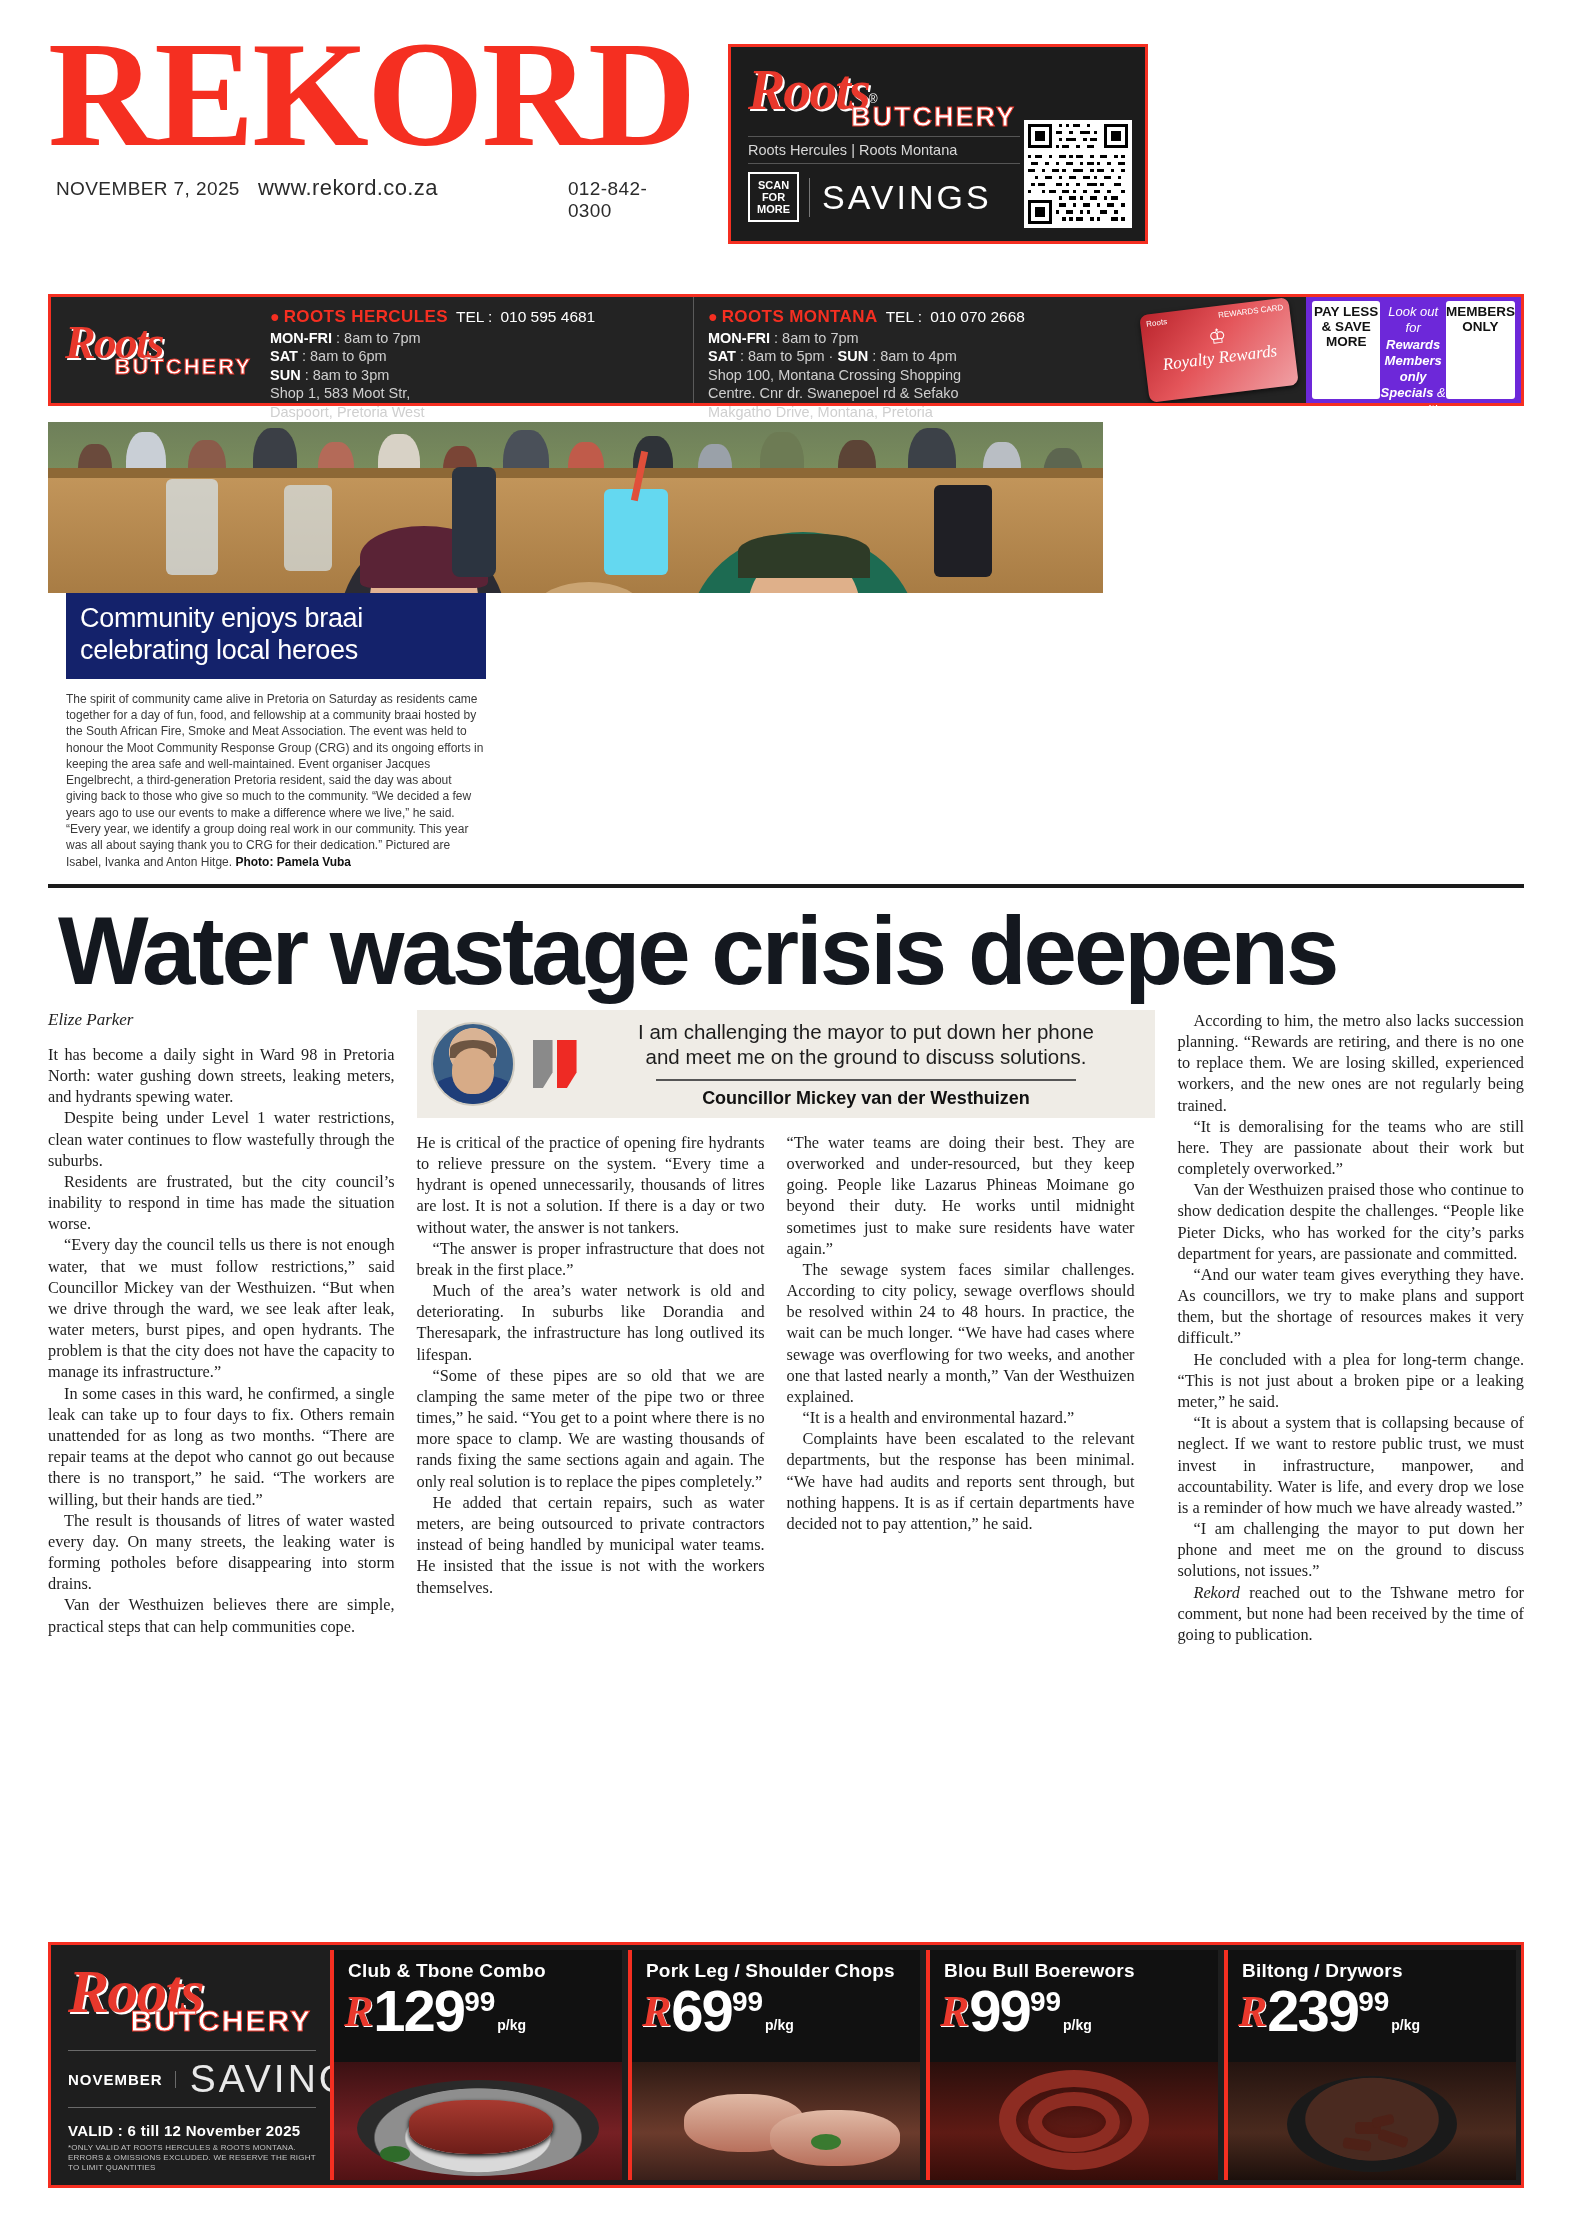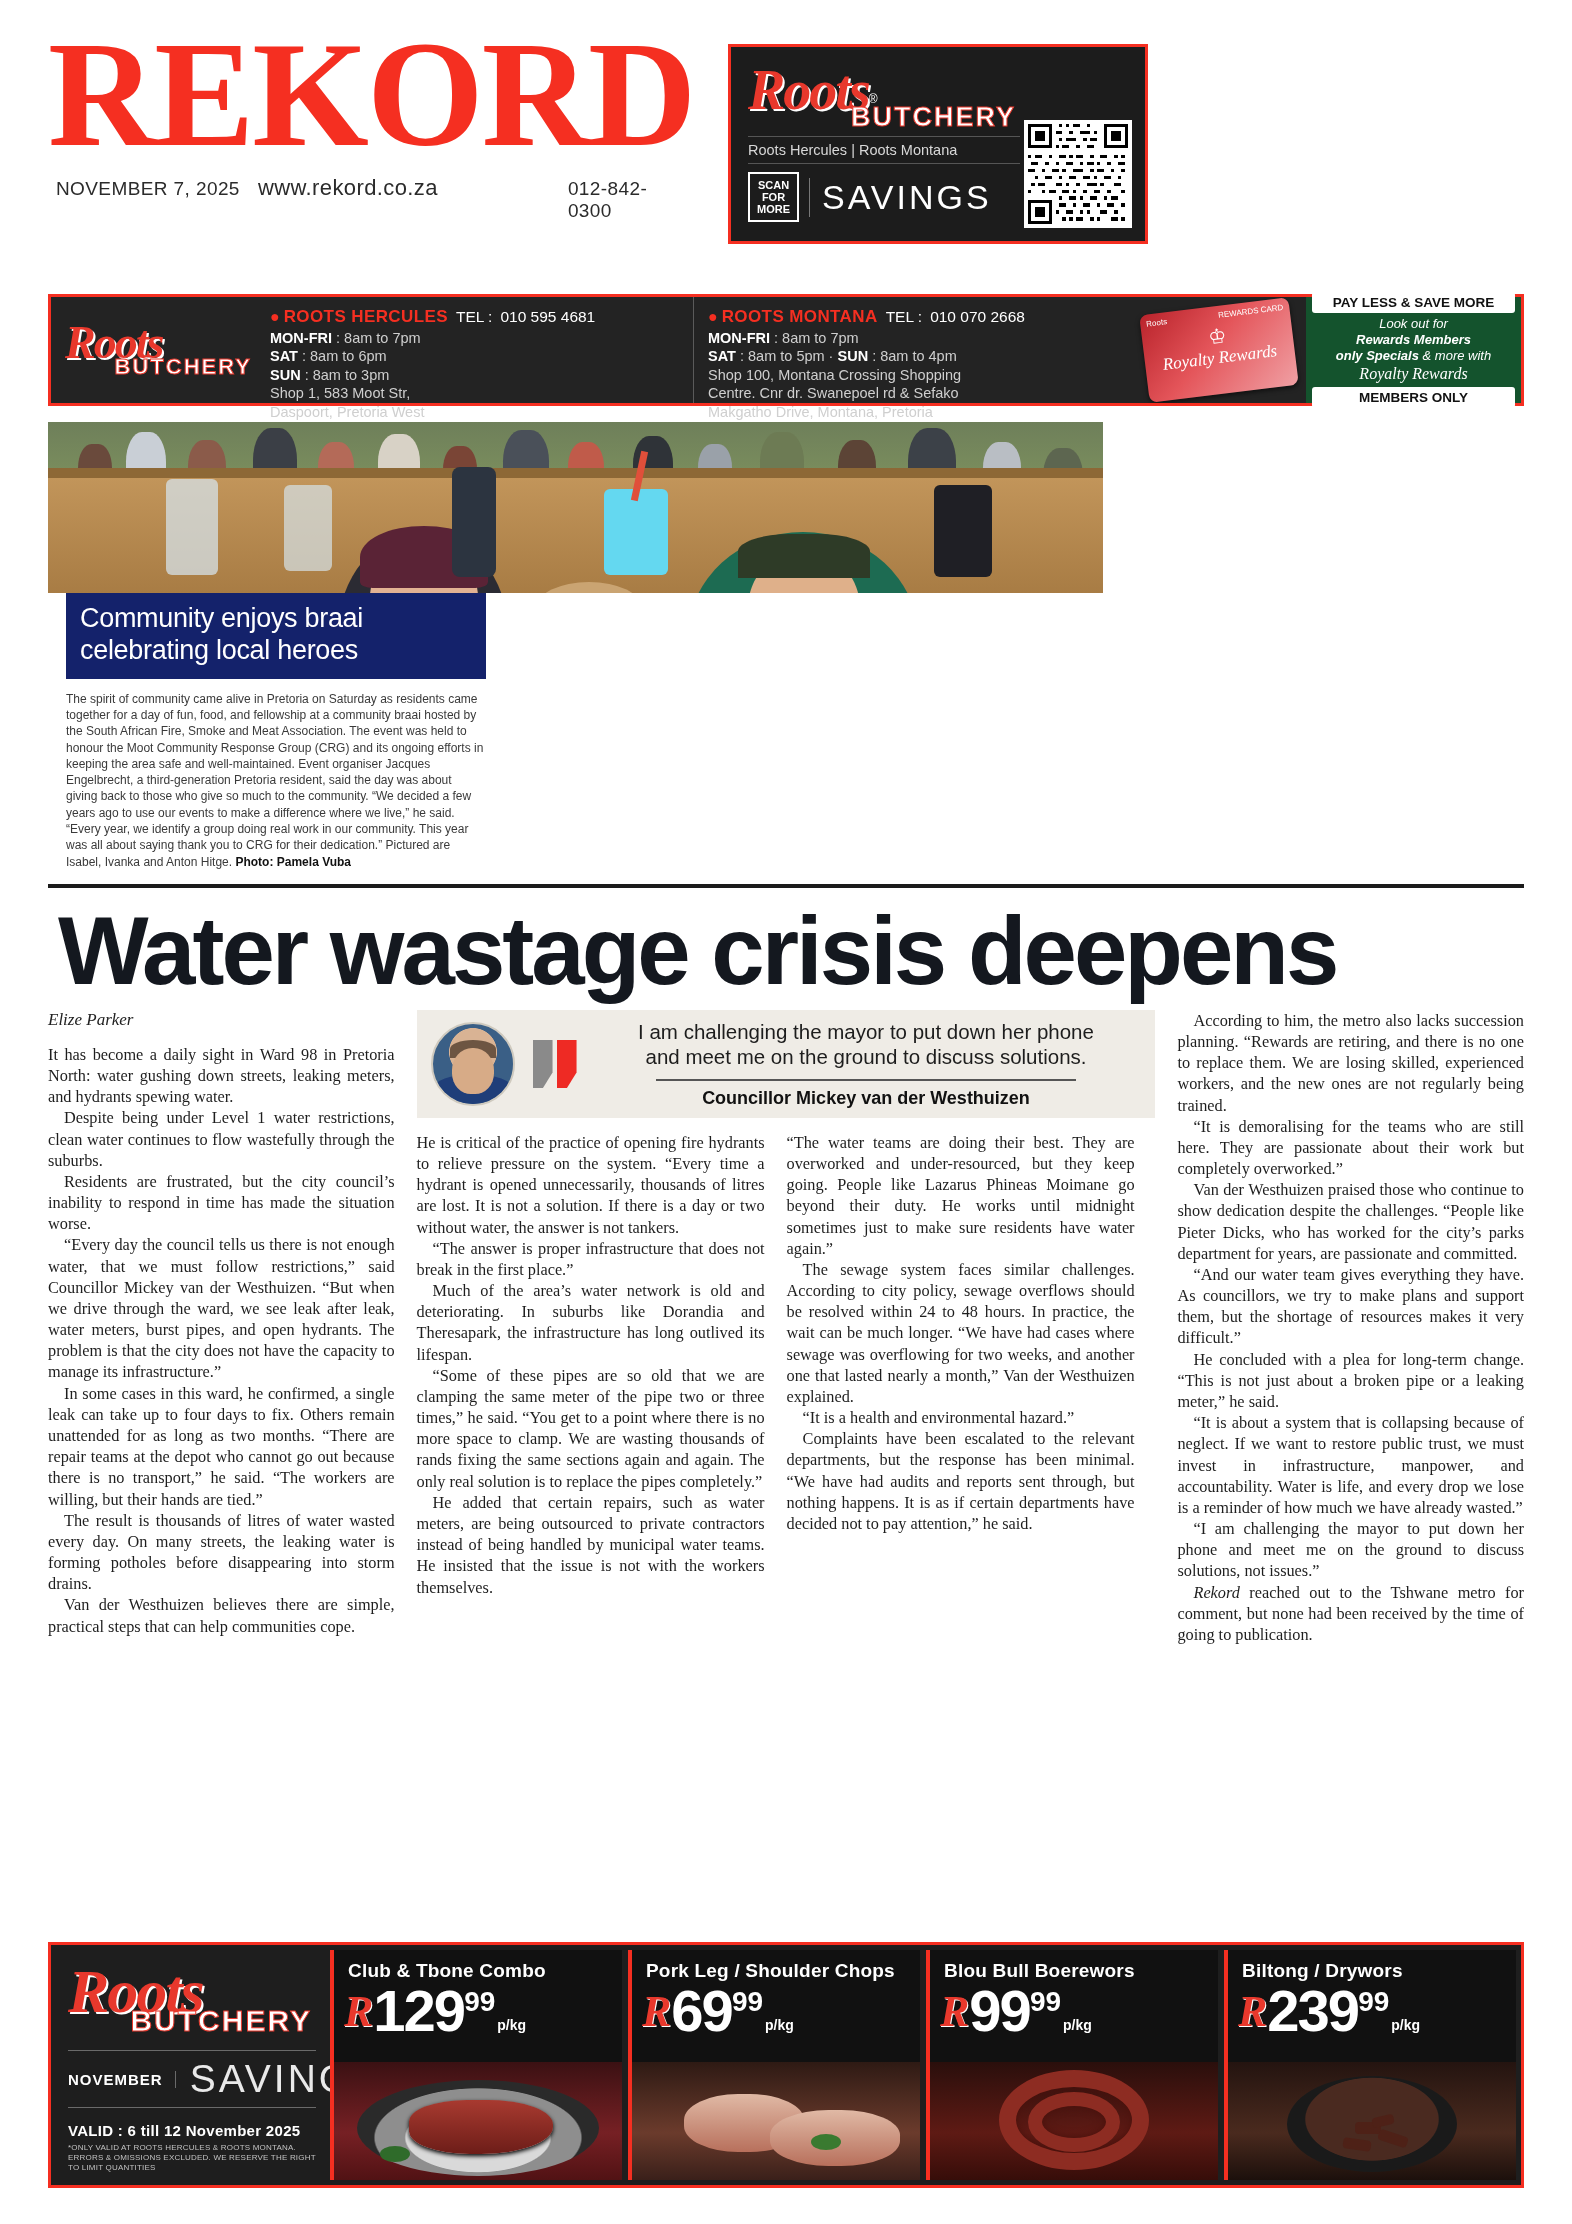--- a/index.html
+++ b/index.html
@@ -104,22 +104,22 @@
     transform: rotate(-7deg); position: relative; color: #fff;
     box-shadow: 0 2px 5px rgba(0,0,0,.6);
   }
   .rc-top { font-size: 8px; padding: 5px 6px 0; display: flex; justify-content: space-between; }
   .rc-crown { text-align: center; font-size: 20px; line-height: 1; margin-top: 6px; }
   .rc-royalty {
     font-family: "Liberation Serif", serif; font-style: italic;
     text-align: center; font-size: 17px; margin-top: 2px;
   }
   .sb-promo {
-    width: 215px; background: #14532d; color: #fff; display: flex; flex-direction: column;
-    justify-content: center; padding: 4px 6px; text-align: center;
+    width: 215px; background: #6d28d9; color: #fff; display: flex; flex-direction: row;
+    justify-content: space-between; padding: 4px 6px; text-align: center;
   }
   .promo-bar { background: #fff; color: #111; font-weight: bold; font-size: 13.5px; padding: 3px 0; border-radius: 3px; }
   .promo-mid { font-size: 13px; line-height: 1.25; font-style: italic; padding: 3px 0; }
   .promo-mid b { font-style: italic; }
   .promo-script { font-family: "Liberation Serif", serif; font-style: italic; font-size: 16px; }
 
   
   .hero { display: flex; margin-top: 16px; height: 448px; flex-direction: column; }
   .hero-photo {
     width: 1055px; height: 400px; position: relative; overflow: hidden;

